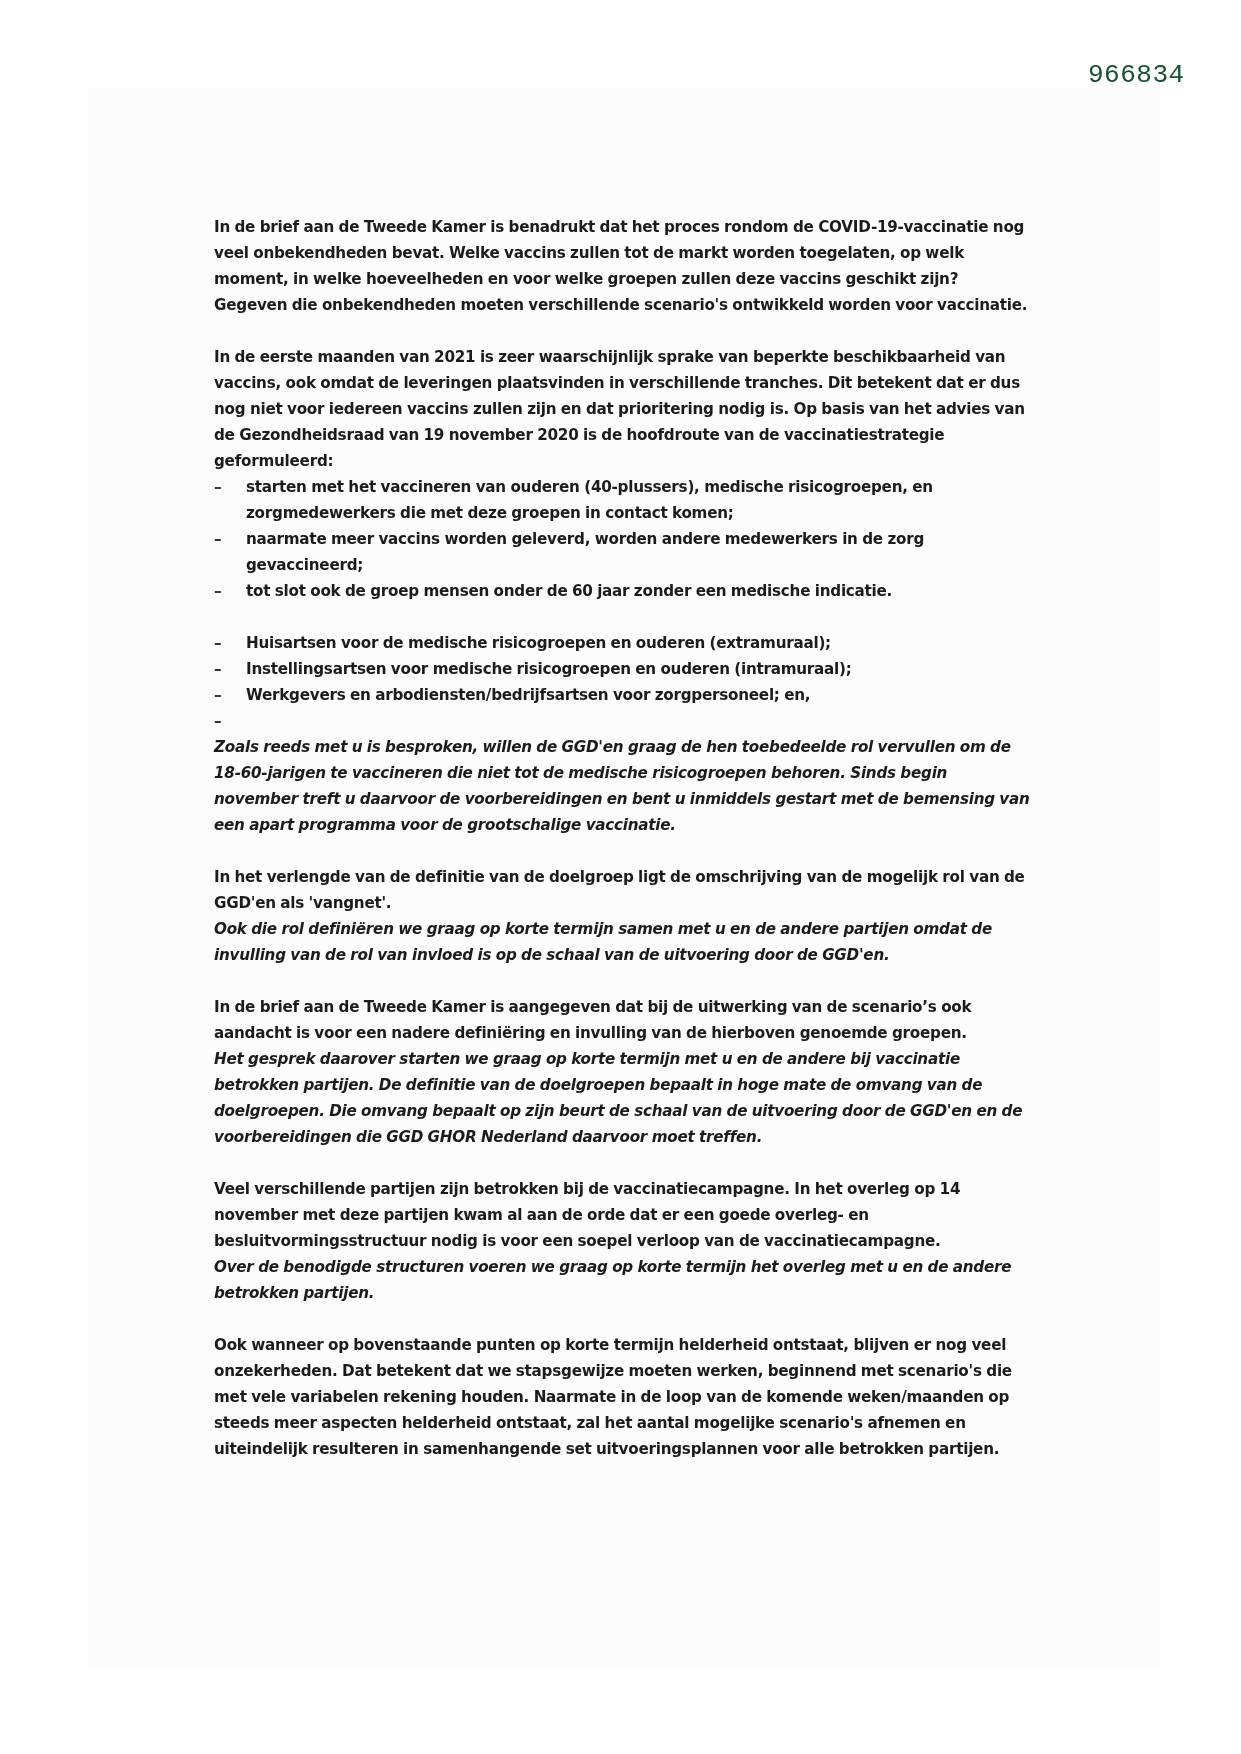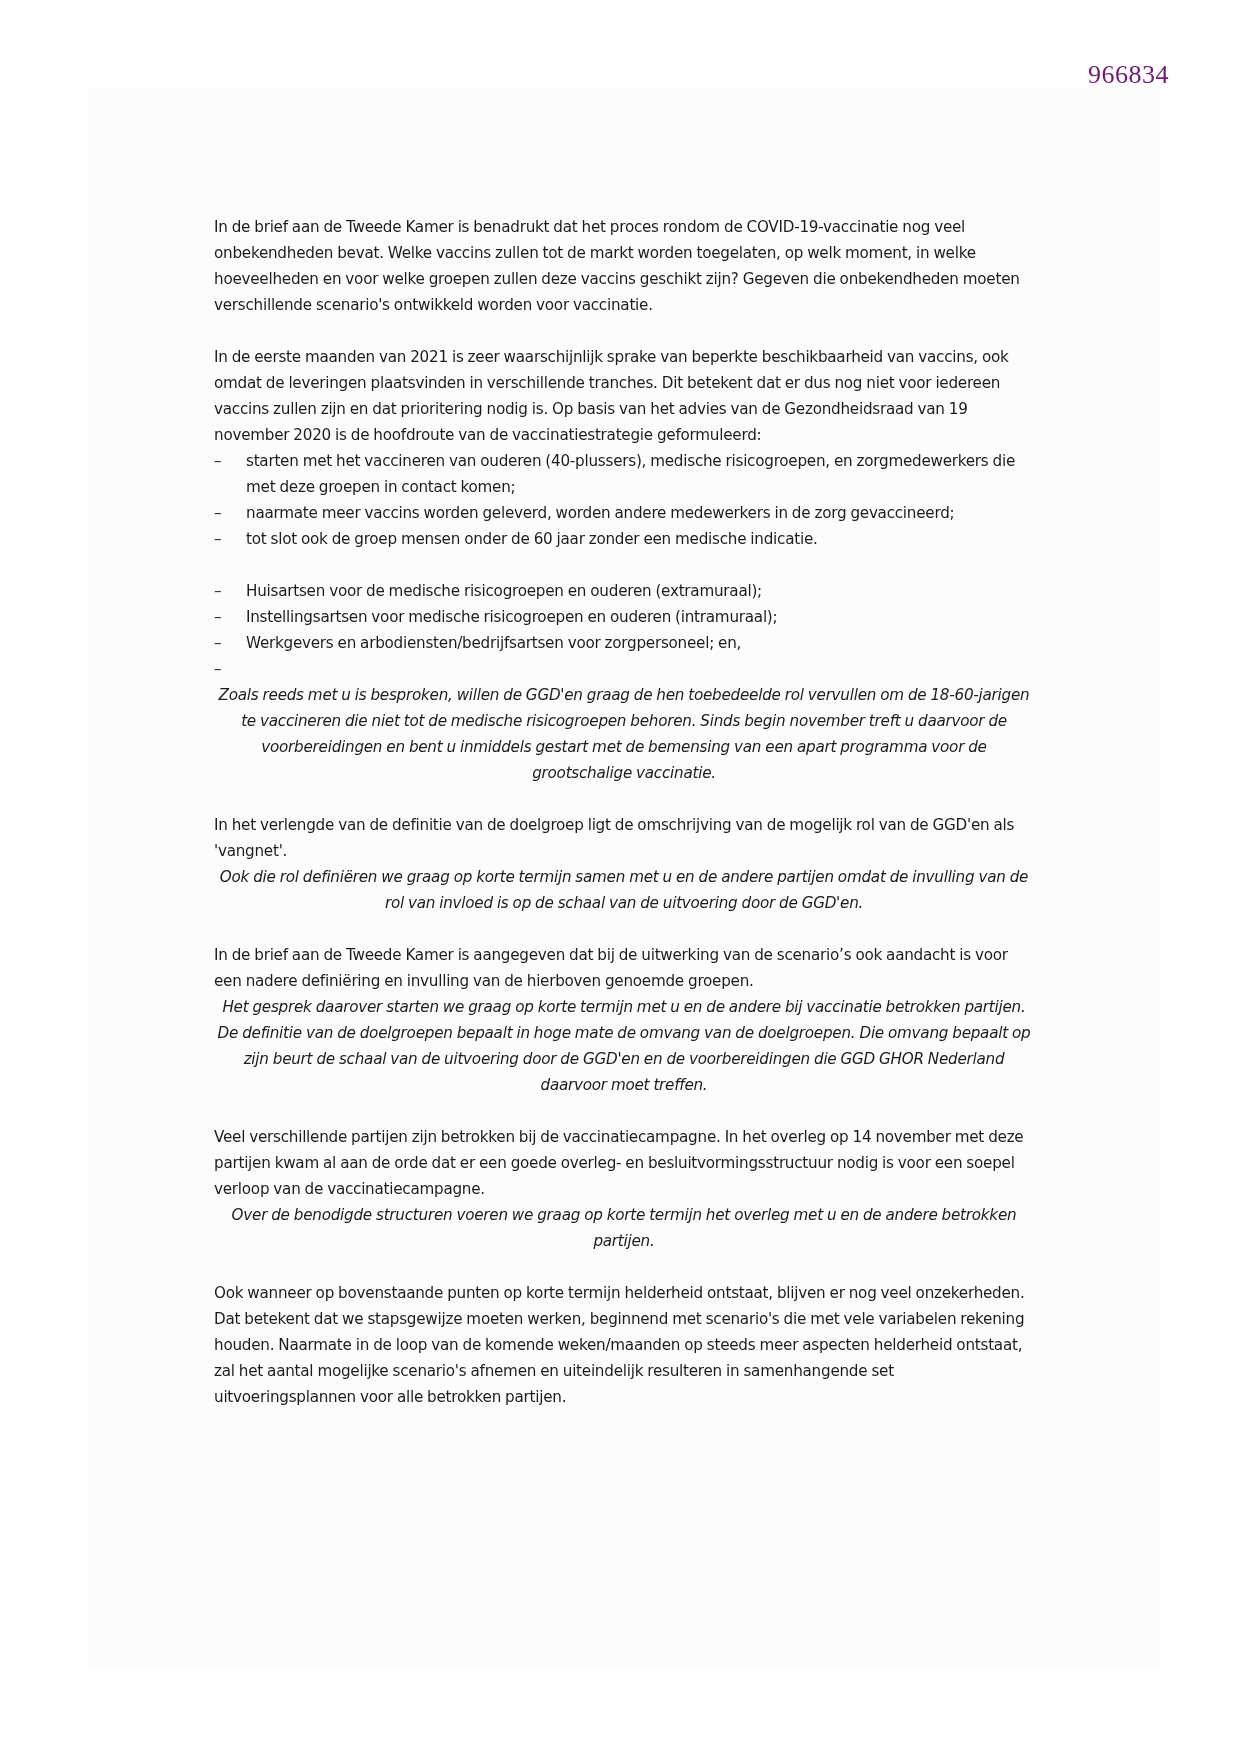--- a/index.html
+++ b/index.html
@@ -12,23 +12,23 @@
       height: 1754px;
       position: relative;
       overflow: hidden;
       font-family: "Liberation Sans", "DejaVu Sans", sans-serif;
       color: #1a1a1a;
     }
     .doc-id {
       position: absolute;
       top: 60px;
       left: 1088px;
-      font-family: Liberation Serif, serif;
+      font-family: Liberation Mono, monospace;
       font-size: 26px;
-      color: #701a75;
+      color: #14532d;
       letter-spacing: 0.5px;
     }
     .scan-area {
       position: absolute;
       top: 88px;
       left: 88px;
       width: 1072px;
       height: 1580px;
       background: #fcfcfc;
     }
@@ -39,27 +39,27 @@
       width: 820px;
       font-family: "DejaVu Sans", sans-serif;
       font-size: 15.2px;
       line-height: 26px;
       letter-spacing: -0.25px;
       word-spacing: -0.5px;
       color: #1c1c1c;
     }
     .para {
       margin: 0 0 26px 0;
+      font-weight: bold;
     }
     .para p {
       margin: 0;
     }
     .it {
       font-style: italic;
-      text-align: center;
     }
     ul.dash {
       list-style: none;
       margin: 0;
       padding: 0;
     }
     ul.dash li {
       position: relative;
       padding-left: 32px;
     }

